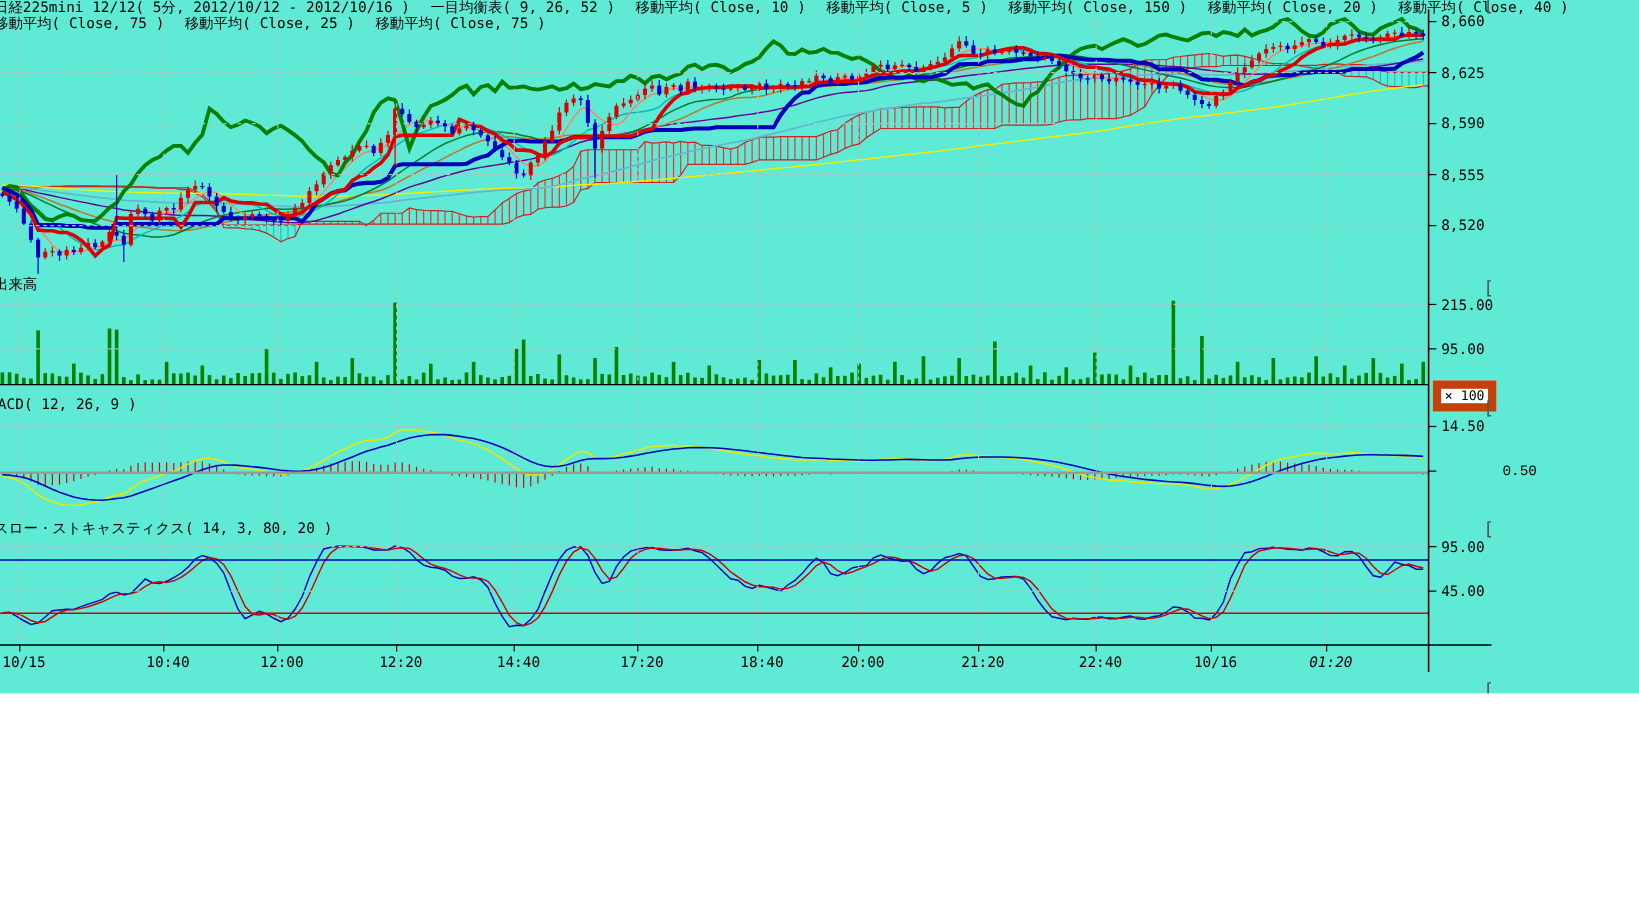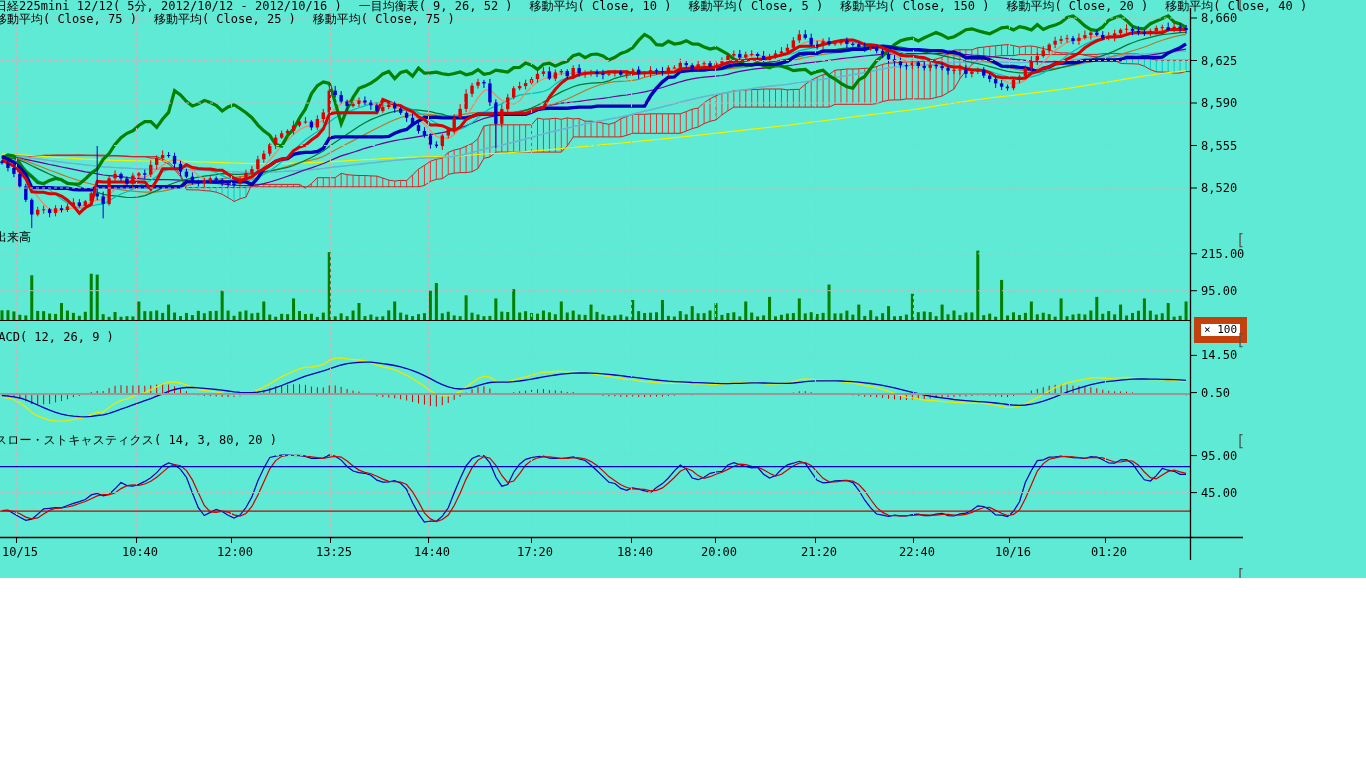--- a/index.html
+++ b/index.html
@@ -1120,35 +1120,35 @@
 
   <div id="labels">
       <div class="axis-label" style="left: 1201px; top: 11px;">8,660</div>
       <div class="axis-label" style="left: 1201px; top: 53.5005px;">8,625</div>
       <div class="axis-label" style="left: 1201px; top: 96.001px;">8,590</div>
       <div class="axis-label" style="left: 1201px; top: 138.501px;">8,555</div>
       <div class="axis-label" style="left: 1201px; top: 181.002px; text-align: center;">8,520</div>
       <div class="axis-label" style="left: 1201px; top: 246.715px;">215.00</div>
       <div class="axis-label" style="left: 1201px; top: 283.712px;">95.00</div>
       <div class="axis-label" style="left: 1201px; top: 348.402px;">14.50</div>
-      <div class="axis-label" style="left: 1201px; top: 385.6px;">0.50</div>
+      <div class="axis-label" style="left: 1252px; top: 385.6px; font-family: Liberation Mono, monospace;">0.50</div>
       <div class="axis-label" style="left: 1201px; top: 448.6px;">95.00</div>
       <div class="axis-label" style="left: 1201px; top: 485.6px;">45.00</div>
       <div class="time-label" style="left: -2px; top: 545px;">10/15</div>
       <div class="time-label" style="left: 118px; top: 545px;">10:40</div>
       <div class="time-label" style="left: 213px; top: 545px;">12:00</div>
-      <div class="time-label" style="left: 312px; top: 545px;">13:25</div>
+      <div class="time-label" style="left: 312px; top: 545px;">12:20</div>
       <div class="time-label" style="left: 410px; top: 545px;">14:40</div>
       <div class="time-label" style="left: 513px; top: 545px;">17:20</div>
       <div class="time-label" style="left: 613px; top: 545px;">18:40</div>
       <div class="time-label" style="left: 697px; top: 545px;">20:00</div>
       <div class="time-label" style="left: 797px; top: 545px;">21:20</div>
       <div class="time-label" style="left: 895px; top: 545px;">22:40</div>
       <div class="time-label" style="left: 991px; top: 545px;">10/16</div>
-      <div class="time-label" style="left: 1087px; top: 545px;">01:20</div>
+      <div class="time-label" style="left: 1087px; top: 545px; font-style: italic;">01:20</div>
     </div>
   <div id="handles">
       <div class="bracket" style="top: -3px;">[</div>
       <div class="bracket" style="top: 233px;">[</div>
       <div class="bracket" style="top: 333px;">[</div>
       <div class="bracket" style="top: 434px;">[</div>
       <div class="bracket" style="top: 568px;">[</div>
     </div>
 </div>
 

